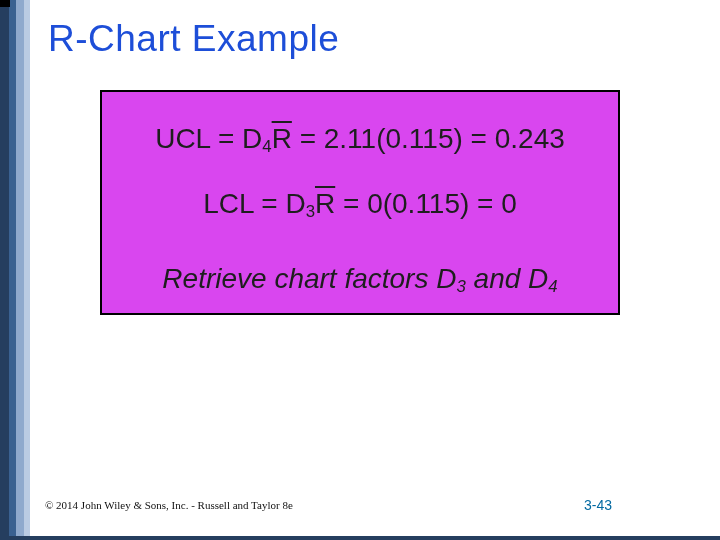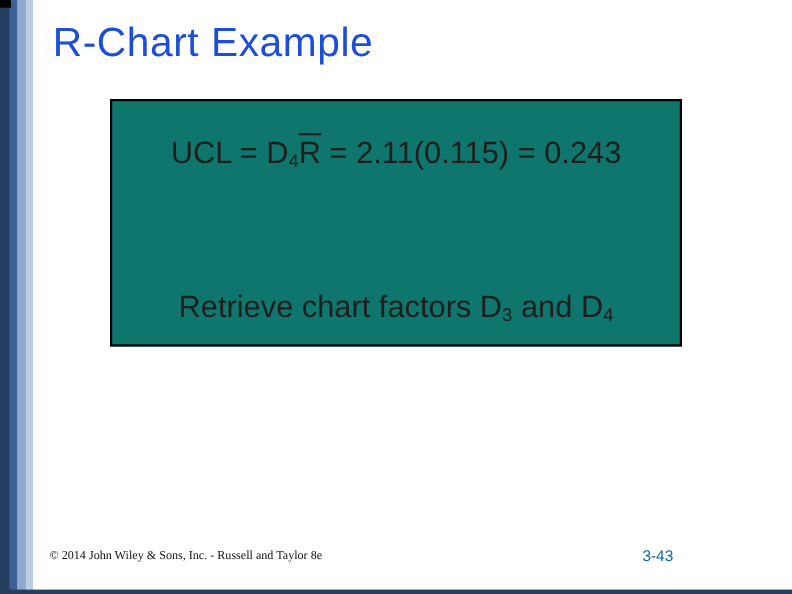--- a/index.html
+++ b/index.html
@@ -17,27 +17,27 @@
 
   .corner-square { position: absolute; left: 0; top: 0; width: 10px; height: 7px; background: #000; }
 
   .bottom-bar { position: absolute; left: 0; bottom: 0; width: 720px; height: 4px; background: #253E5F; }
 
   .title { position: absolute; left: 30px; right: 30px; top: 18px;
            text-align: left; font-size: 37px; color: #1d4ed8;
            letter-spacing: 0.5px; white-space: nowrap; margin-left: 18px; }
 
   .content-box { position: absolute; left: 100px; top: 90px; width: 520px; height: 225px;
-                 background: #0f766e; border: 2px solid #000; box-sizing: border-box; }
+                 background: #d946ef; border: 2px solid #000; box-sizing: border-box; }
 
   .eq-line { position: absolute; left: 0; width: 100%; text-align: center;
              font-size: 28px; color: #1E1E1E; line-height: 30px; white-space: nowrap; }
   .eq-1 { top: 32px; }
   .eq-2 { top: 97px; }
-  .eq-3 { top: 172px; }
+  .eq-3 { top: 172px; font-style: italic; }
 
   .sub { font-size: 0.6em; vertical-align: -0.25em; }
   .rbar { text-decoration: overline; text-decoration-thickness: 2px; }
 
   .footer-copyright { position: absolute; left: 45px; top: 499px;
                       font-family: "Liberation Serif", serif; font-size: 11px;
                       color: #111; white-space: nowrap; text-align: right; }
 
   .slide-number { position: absolute; left: 584px; top: 497px;
                   font-size: 14px; color: #0369a1; }
@@ -52,20 +52,21 @@
   <div class="stripe stripe-3"></div>
   <div class="stripe stripe-4"></div>
   <div class="corner-square"></div>
 
   <div class="title">R-Chart Example</div>
 
   <div class="content-box">
 
     <div class="eq-line eq-1"><span>UCL = D</span><span class="sub">4</span><span class="rbar">R</span><span> = 2.11(0.115) = 0.243</span></div>
 
+    <div class="eq-line eq-2"><span>LCL = D</span><span class="sub">3</span><span class="rbar">R</span><span> = 0(0.115) = 0</span></div>
 
     <div class="eq-line eq-3"><span>Retrieve chart factors D</span><span class="sub">3</span><span> and D</span><span class="sub">4</span></div>
 
   </div>
 
   <div class="footer-copyright">© 2014 John Wiley &amp; Sons, Inc. - Russell and Taylor 8e</div>
   <div class="slide-number">3-43</div>
 
   <div class="bottom-bar"></div>
 

